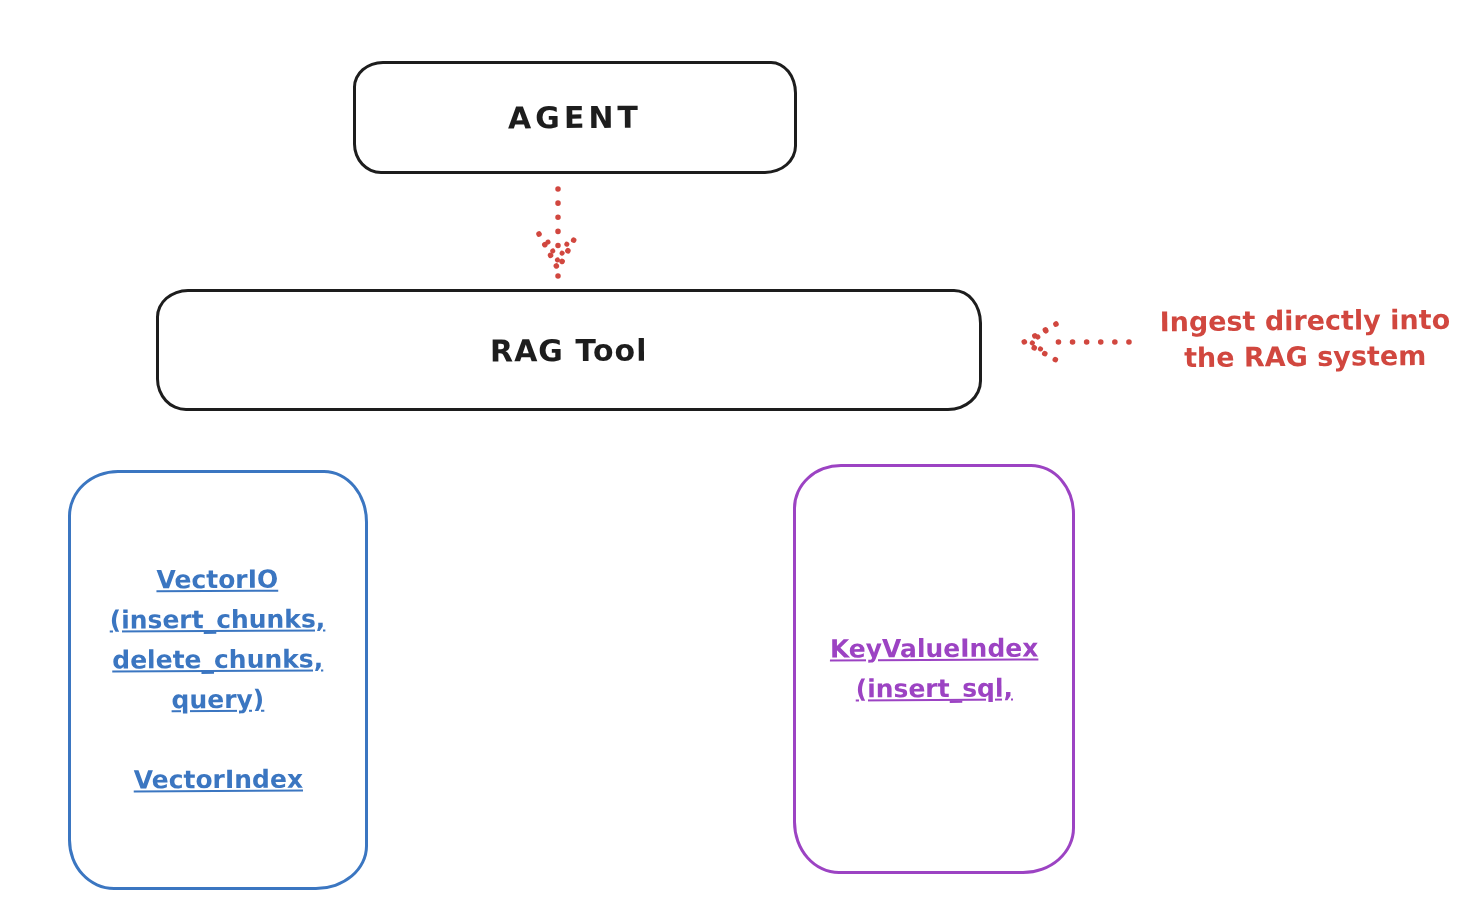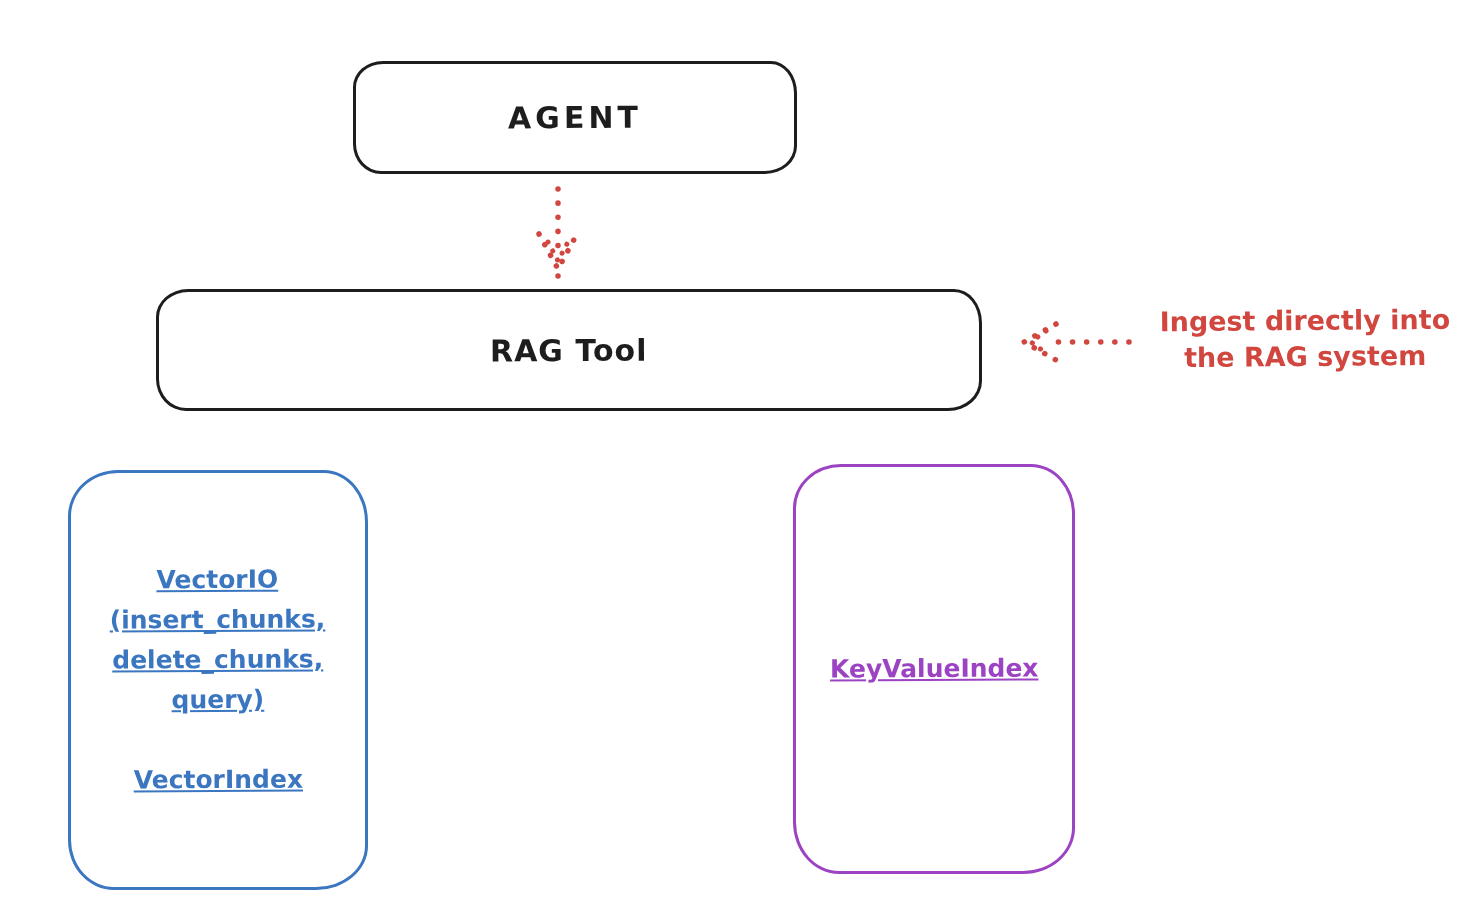--- a/index.html
+++ b/index.html
@@ -169,16 +169,17 @@
       <div>delete_chunks,</div>
       <div>query)</div>
       <div class="index">VectorIndex</div>
     </div>
   </div>
 
 
   <div class="box pillar pillar-purple">
     <div class="pillar-text">
       <div>KeyValueIndex</div>
+      <div>(insert_sql,</div>
     </div>
   </div>
 
 </div>
 
 </body></html>

